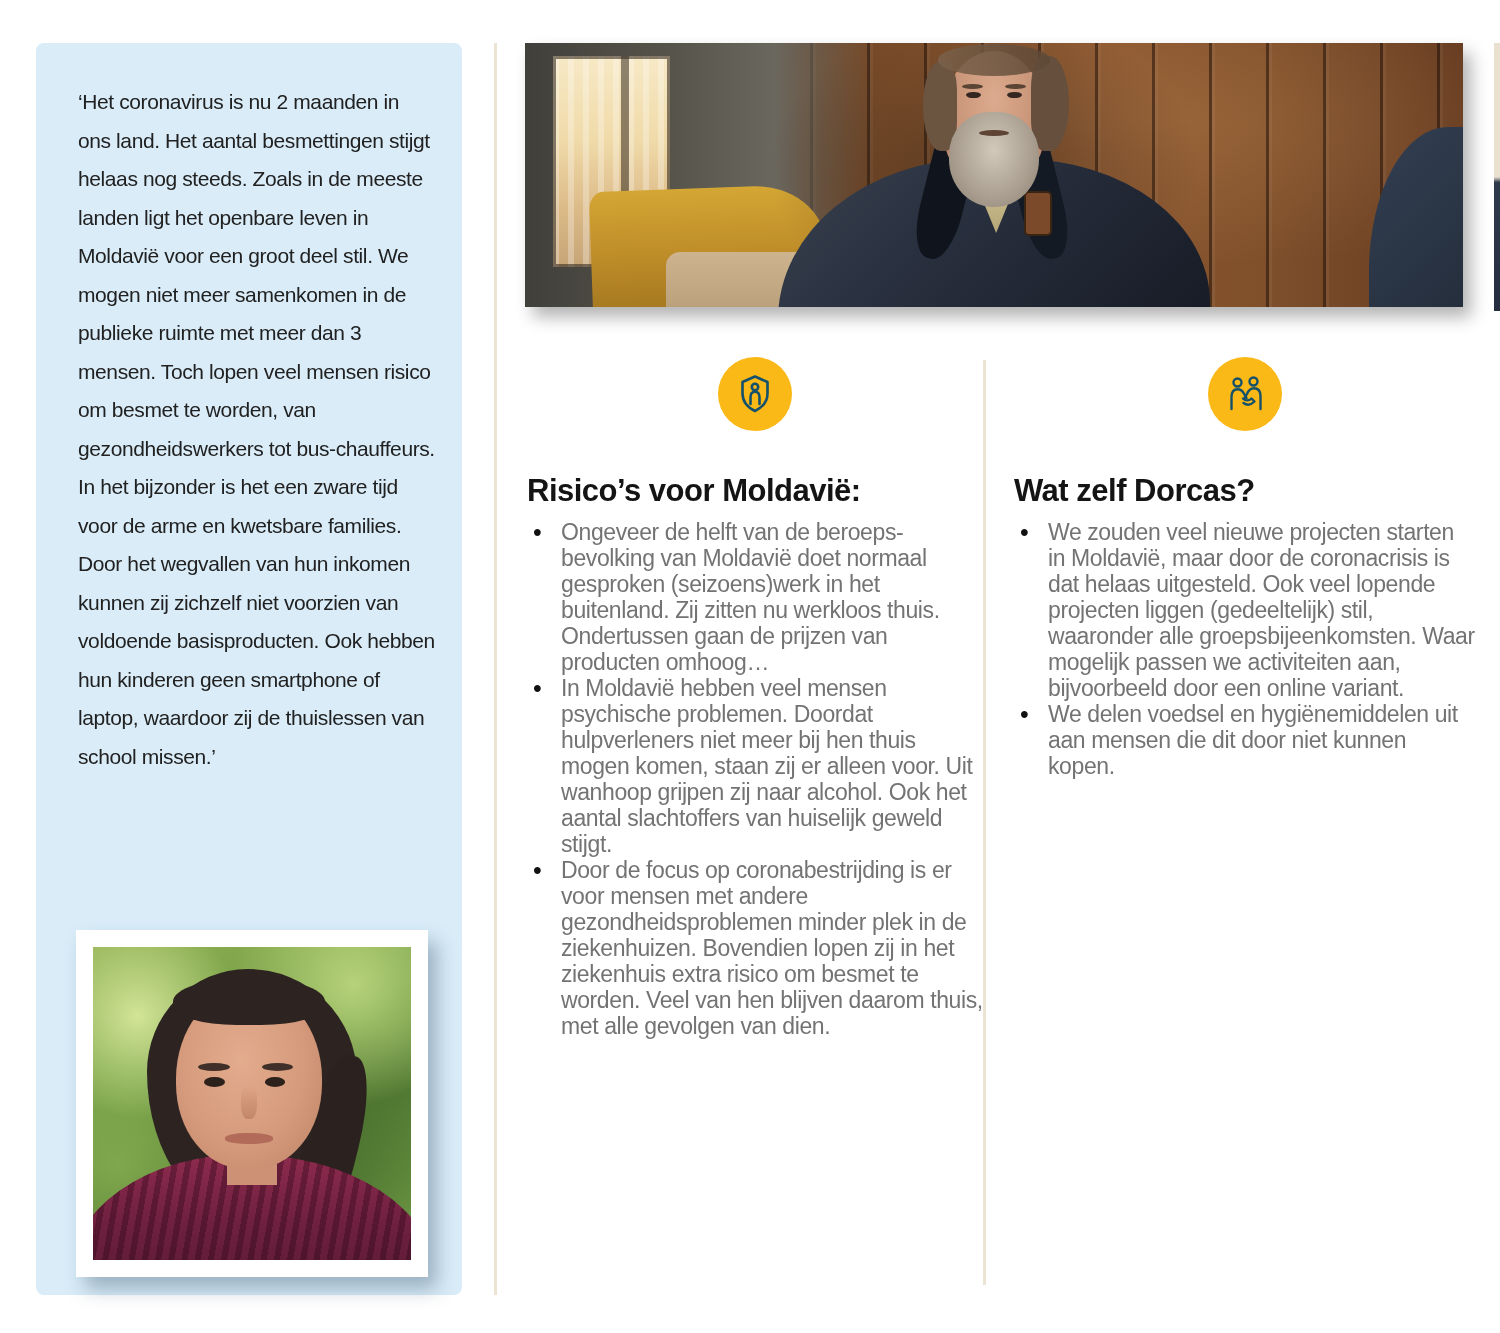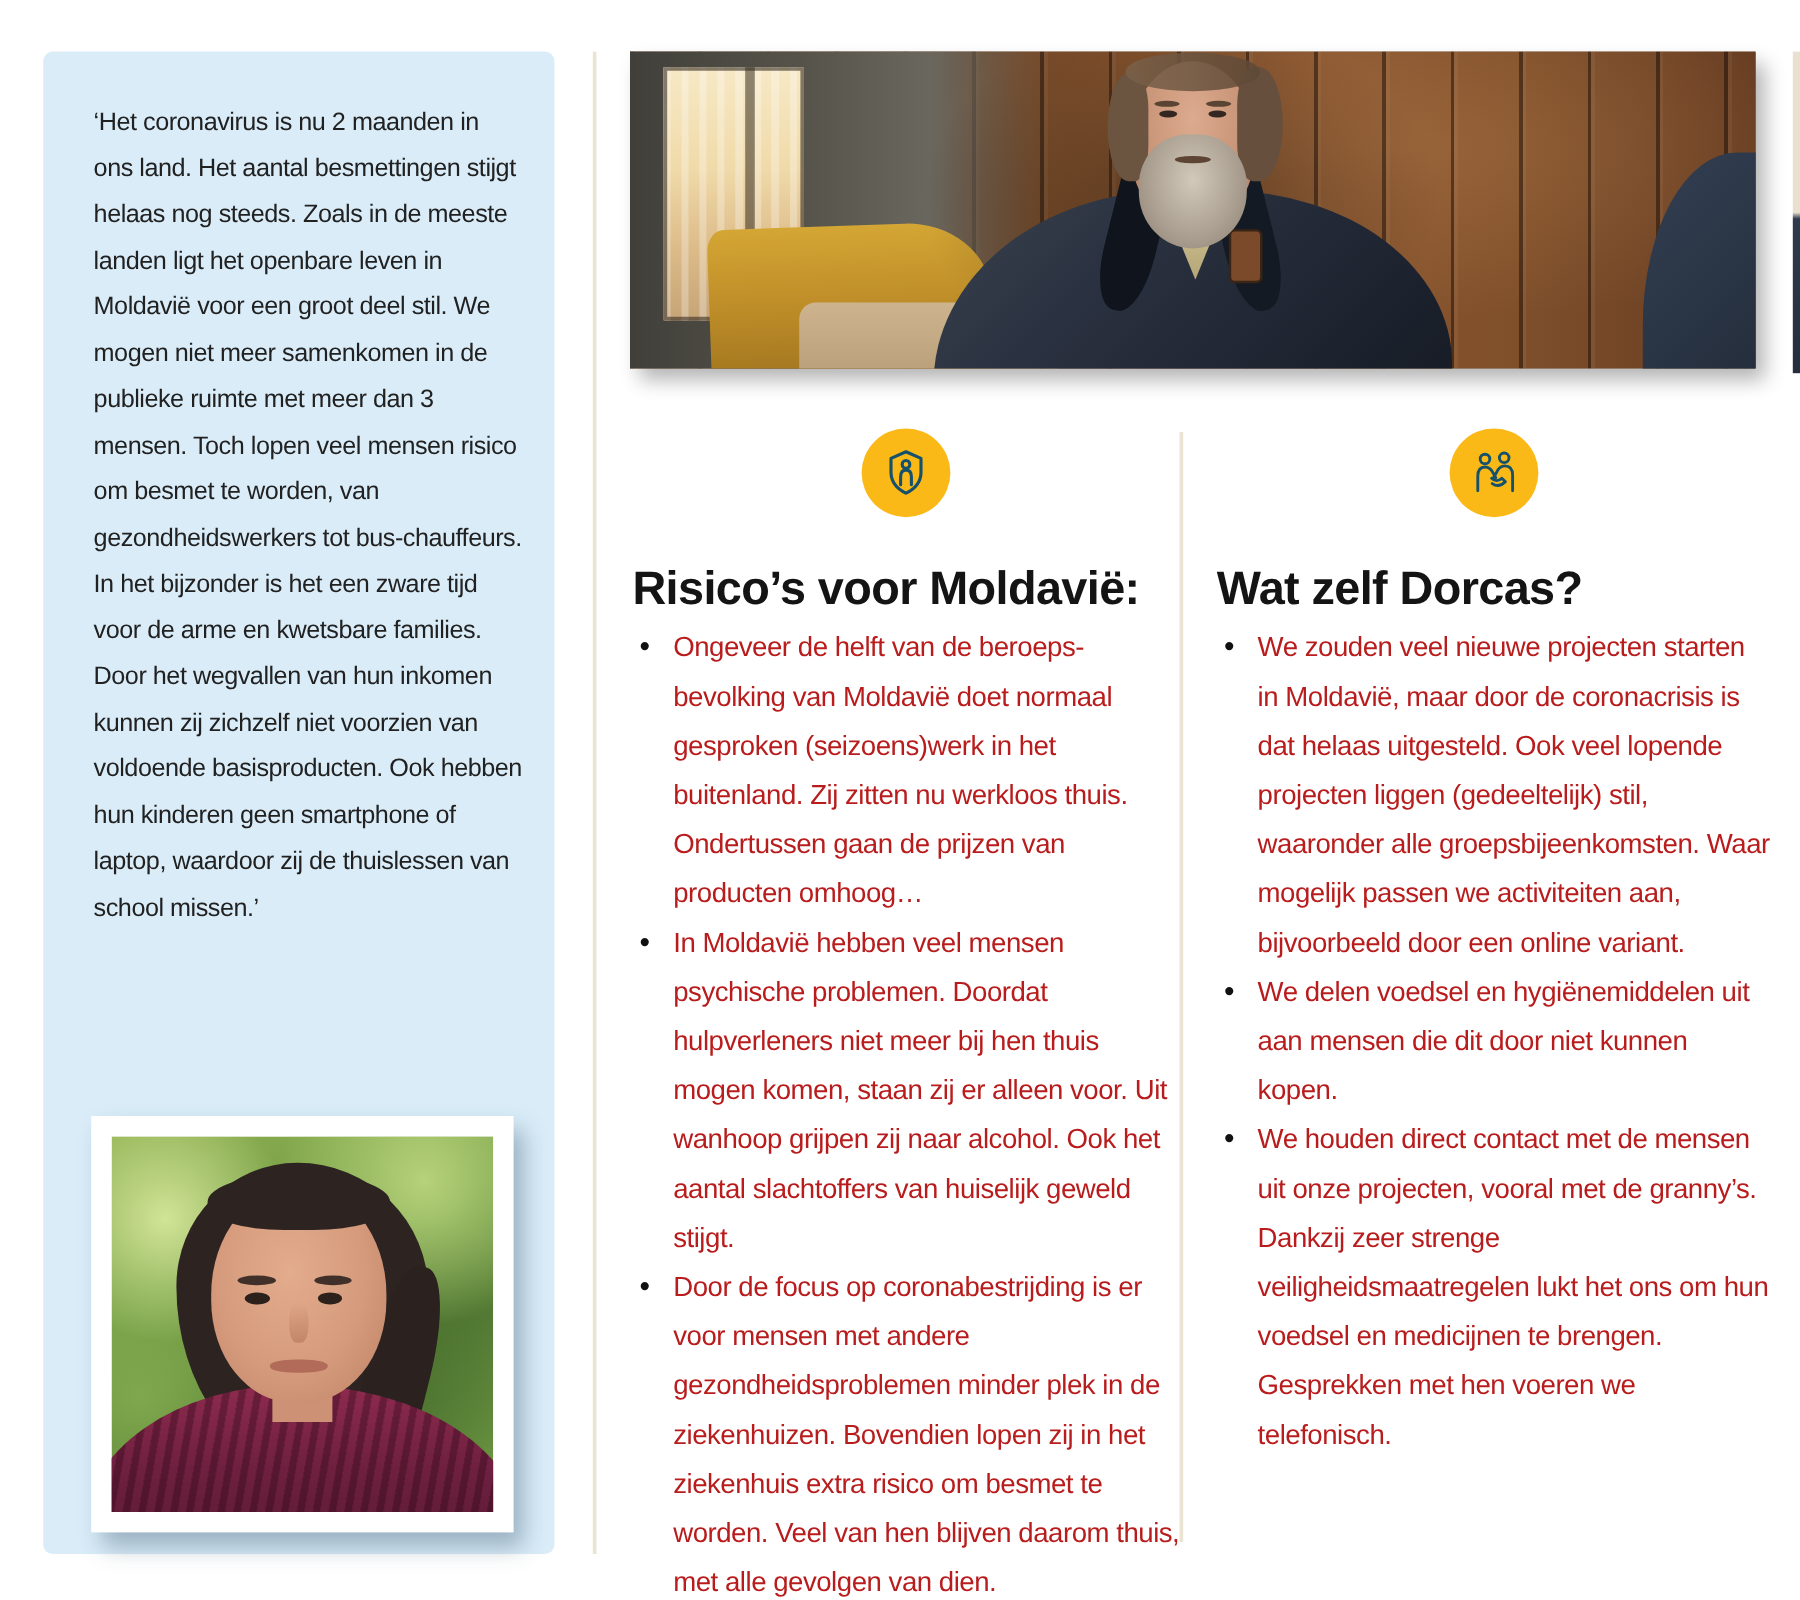--- a/index.html
+++ b/index.html
@@ -111,24 +111,24 @@
   .edge-sliver { position:absolute; left:1494px; top:43px; width:6px; height:268px;
                  background:linear-gradient(180deg,#e9e0cf 0%,#e9e0cf 50%,#2f3a4c 52%,#242e3e 100%); }
 
   
   .col { position:absolute; top:357px; }
   .col-risks  { left:527px; width:456px; }
   .col-dorcas { left:1014px; width:462px; }
   .icon-circle { width:74px; height:74px; border-radius:50%; background:#fbb917;
                  margin:0 auto 40px auto; display:flex; align-items:center; justify-content:center; }
   .icon-circle svg { width:48px; height:48px; }
-  .col h2 { font-size:39px; font-weight:bold; color:#141414; letter-spacing:-0.5px; line-height:40px; margin-bottom:8px; }
+  .col h2 { font-size:31px; font-weight:bold; color:#141414; letter-spacing:-0.5px; line-height:40px; margin-bottom:8px; }
   .col ul { list-style:none; margin-left:6px; }
-  .col li { position:relative; padding-left:28px; font-size:23px; line-height:41px;
-            letter-spacing:-0.4px; color:#b91c1c; }
+  .col li { position:relative; padding-left:28px; font-size:23px; line-height:26px;
+            letter-spacing:-0.4px; color:#737373; }
   .col li::before { content:"\2022"; position:absolute; left:0; top:0; font-size:25px; color:#111; }
 </style>
 </head>
 <body>
 
 <div class="page">
 
   <aside class="quote-box">
     <p class="quote-text">‘Het coronavirus is nu 2 maanden in ons land. Het aantal besmettingen stijgt helaas nog steeds. Zoals in de meeste landen ligt het openbare leven in Moldavië voor een groot deel stil. We mogen niet meer samenkomen in de publieke ruimte met meer dan 3 mensen. Toch lopen veel mensen risico om besmet te worden, van gezondheidswerkers tot bus-chauffeurs. In het bijzonder is het een zware tijd voor de arme en kwetsbare families. Door het wegvallen van hun inkomen kunnen zij zichzelf niet voorzien van voldoende basisproducten. Ook hebben hun kinderen geen smartphone of laptop, waardoor zij de thuislessen van school missen.’</p>
 
@@ -209,17 +209,16 @@
         <path d="M10.5 39 L10.5 27 C10.5 21.5 13 19.2 16.5 19.2 C19.6 19.2 21.6 20.8 23.2 24 L25.5 28.2"></path>
         <circle cx="32.5" cy="11.5" r="4"></circle>
         <path d="M39.5 39 L39.5 26 C39.5 20 36.5 18.2 33 18.2 C29.5 18.2 27.4 20.4 26 24 L23.5 28.2"></path>
         <path d="M22 28.5 C24.5 31 28 31 30.5 28.5 L33.5 31.5 C30 35 26 35.5 22.5 33"></path>
       </svg>
     </div>
     <h2>Wat zelf Dorcas?</h2>
     <ul>
       <li>We zouden veel nieuwe projecten starten in Moldavië, maar door de coronacrisis is dat helaas uitgesteld. Ook veel lopende projecten liggen (gedeeltelijk) stil, waaronder alle groepsbijeenkomsten. Waar mogelijk passen we activiteiten aan, bijvoorbeeld door een online variant.</li>
       <li>We delen voedsel en hygiënemiddelen uit aan mensen die dit door niet kunnen kopen.</li>
-      <li>We houden direct contact met de mensen uit onze projecten, vooral met de granny’s. Dankzij zeer strenge veiligheidsmaatregelen lukt het ons om hun voedsel en medicijnen te brengen. Gesprekken met hen voeren we telefonisch.</li>
     </ul>
   </section>
 
 </div>
 
 </body></html>

